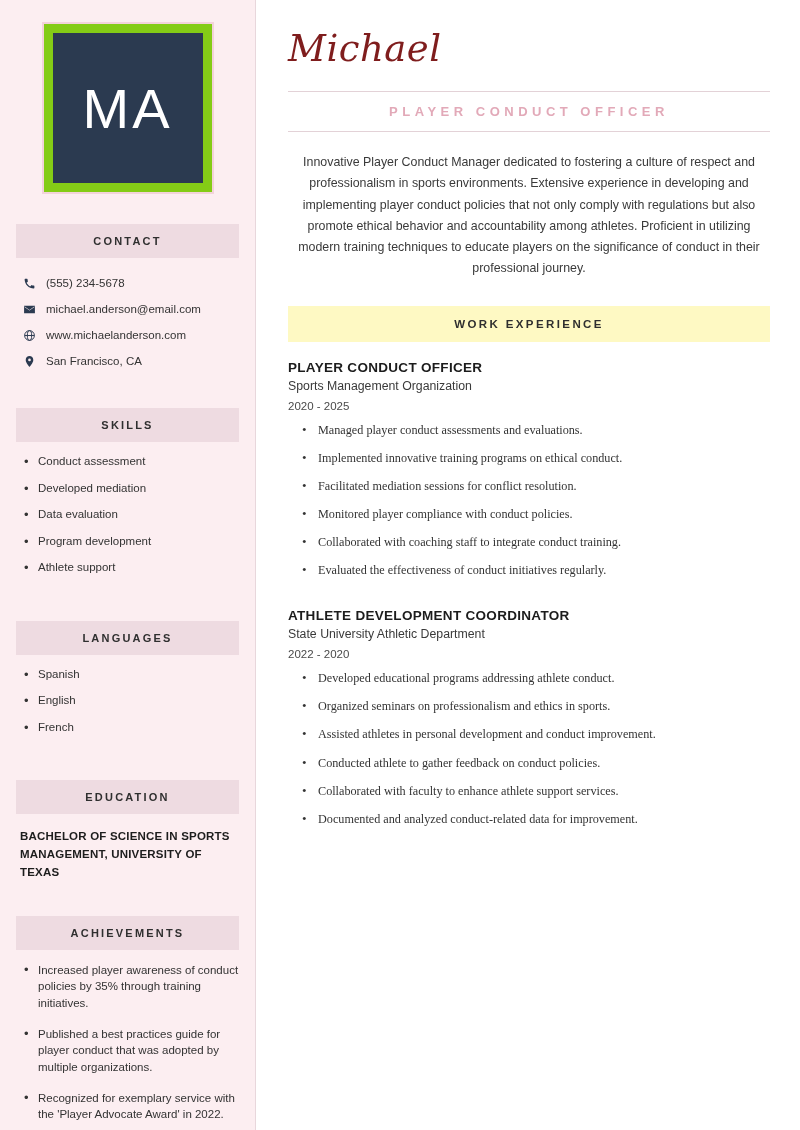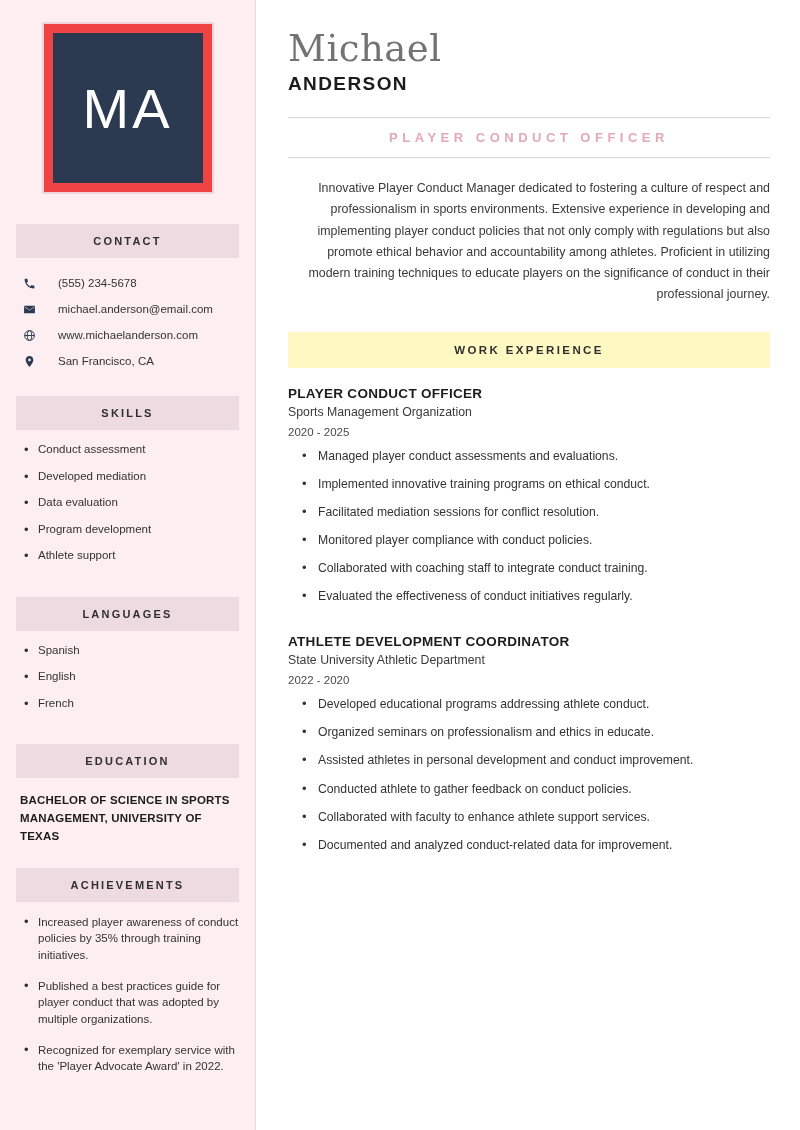--- a/index.html
+++ b/index.html
@@ -26,21 +26,21 @@
     padding: 0 16px;
     position: relative;
   }
 
   .monogram-wrap {
     margin: 22px auto 2px;
     width: 172px;
     height: 172px;
     border: 2px solid #f3d3da;
     padding: 9px;
-    background: #ef4444;
+    background: #84cc16;
   }
   .monogram {
     width: 100%;
     height: 100%;
     background: #2b3a50;
     color: #ffffff;
     display: flex;
     align-items: center;
     justify-content: center;
     font-size: 56px;
@@ -50,29 +50,29 @@
   }
 
   .sec-head {
     background: #eedbe1;
     text-align: center;
     font-size: 11px;
     font-weight: bold;
     letter-spacing: 2.2px;
     color: #2f2f2f;
     padding: 11px 4px;
-    margin-top: 22px;
+    margin-top: 34px;
   }
   .sec-head.first { margin-top: 30px; }
 
   .contact-list { margin-top: 12px; padding-left: 2px; }
   .contact-row {
     display: flex;
     align-items: center;
-    gap: 22px;
+    gap: 10px;
     font-size: 11.5px;
     color: #333333;
     padding: 6px 0 6px 4px;
   }
   .contact-row .ico {
     width: 14px;
     height: 14px;
     flex: 0 0 14px;
     display: flex;
     align-items: center;
@@ -114,22 +114,23 @@
 
   ul.bullets.ach li { padding-bottom: 14px; line-height: 1.45; }
 
   
   .main {
     flex: 1;
     padding: 30px 30px 0 32px;
   }
   .name-script {
     font-family: "DejaVu Serif", serif;
+    font-style: italic;
     font-size: 37px;
-    color: #737373;
+    color: #7f1d1d;
     line-height: 1.05;
     letter-spacing: 0.5px;
   }
   .name-last {
     font-size: 19px;
     font-weight: bold;
     letter-spacing: 1.4px;
     color: #1c1c1c;
     margin-top: 4px;
   }
@@ -144,21 +145,21 @@
     font-size: 13px;
     font-weight: bold;
     letter-spacing: 4.5px;
   }
 
   .summary {
     margin-top: 20px;
     font-size: 12.4px;
     line-height: 1.72;
     color: #3a3a3a;
-    text-align: right;
+    text-align: center;
   }
 
   .main-sec-head {
     background: #fef9c3;
     text-align: center;
     font-size: 11.5px;
     font-weight: bold;
     letter-spacing: 2.4px;
     color: #2f2f2f;
     padding: 12px 4px;
@@ -186,20 +187,21 @@
     list-style: none;
     margin: 10px 0 0 0;
     padding: 0 0 0 14px;
   }
   ul.job-bullets li {
     position: relative;
     font-size: 12.2px;
     color: #333333;
     padding: 0 0 11px 16px;
     line-height: 1.4;
+    font-family: Liberation Serif, serif;
   }
   ul.job-bullets li::before {
     content: "•";
     position: absolute;
     left: 0;
     top: -1px;
     color: #333333;
     font-size: 13px;
   }
 </style>
@@ -280,21 +282,20 @@
       <li>Increased player awareness of conduct policies by 35% through training initiatives.</li>
       <li>Published a best practices guide for player conduct that was adopted by multiple organizations.</li>
       <li>Recognized for exemplary service with the 'Player Advocate Award' in 2022.</li>
     </ul>
 
   </aside>
 
   <main class="main">
 
     <div class="name-script">Michael</div>
-    <div class="name-last">ANDERSON</div>
 
     <div class="title-band">PLAYER CONDUCT OFFICER</div>
 
     <p class="summary">Innovative Player Conduct Manager dedicated to fostering a culture of respect and professionalism in sports environments. Extensive experience in developing and implementing player conduct policies that not only comply with regulations but also promote ethical behavior and accountability among athletes. Proficient in utilizing modern training techniques to educate players on the significance of conduct in their professional journey.</p>
 
     <div class="main-sec-head">WORK EXPERIENCE</div>
 
     <section class="job">
       <div class="job-title">PLAYER CONDUCT OFFICER</div>
       <div class="job-org">Sports Management Organization</div>
@@ -308,21 +309,21 @@
         <li>Evaluated the effectiveness of conduct initiatives regularly.</li>
       </ul>
     </section>
 
     <section class="job">
       <div class="job-title">ATHLETE DEVELOPMENT COORDINATOR</div>
       <div class="job-org">State University Athletic Department</div>
       <div class="job-dates">2022 - 2020</div>
       <ul class="job-bullets">
         <li>Developed educational programs addressing athlete conduct.</li>
-        <li>Organized seminars on professionalism and ethics in educate.</li>
+        <li>Organized seminars on professionalism and ethics in sports.</li>
         <li>Assisted athletes in personal development and conduct improvement.</li>
         <li>Conducted athlete to gather feedback on conduct policies.</li>
         <li>Collaborated with faculty to enhance athlete support services.</li>
         <li>Documented and analyzed conduct-related data for improvement.</li>
       </ul>
     </section>
 
   </main>
 </div>
 

